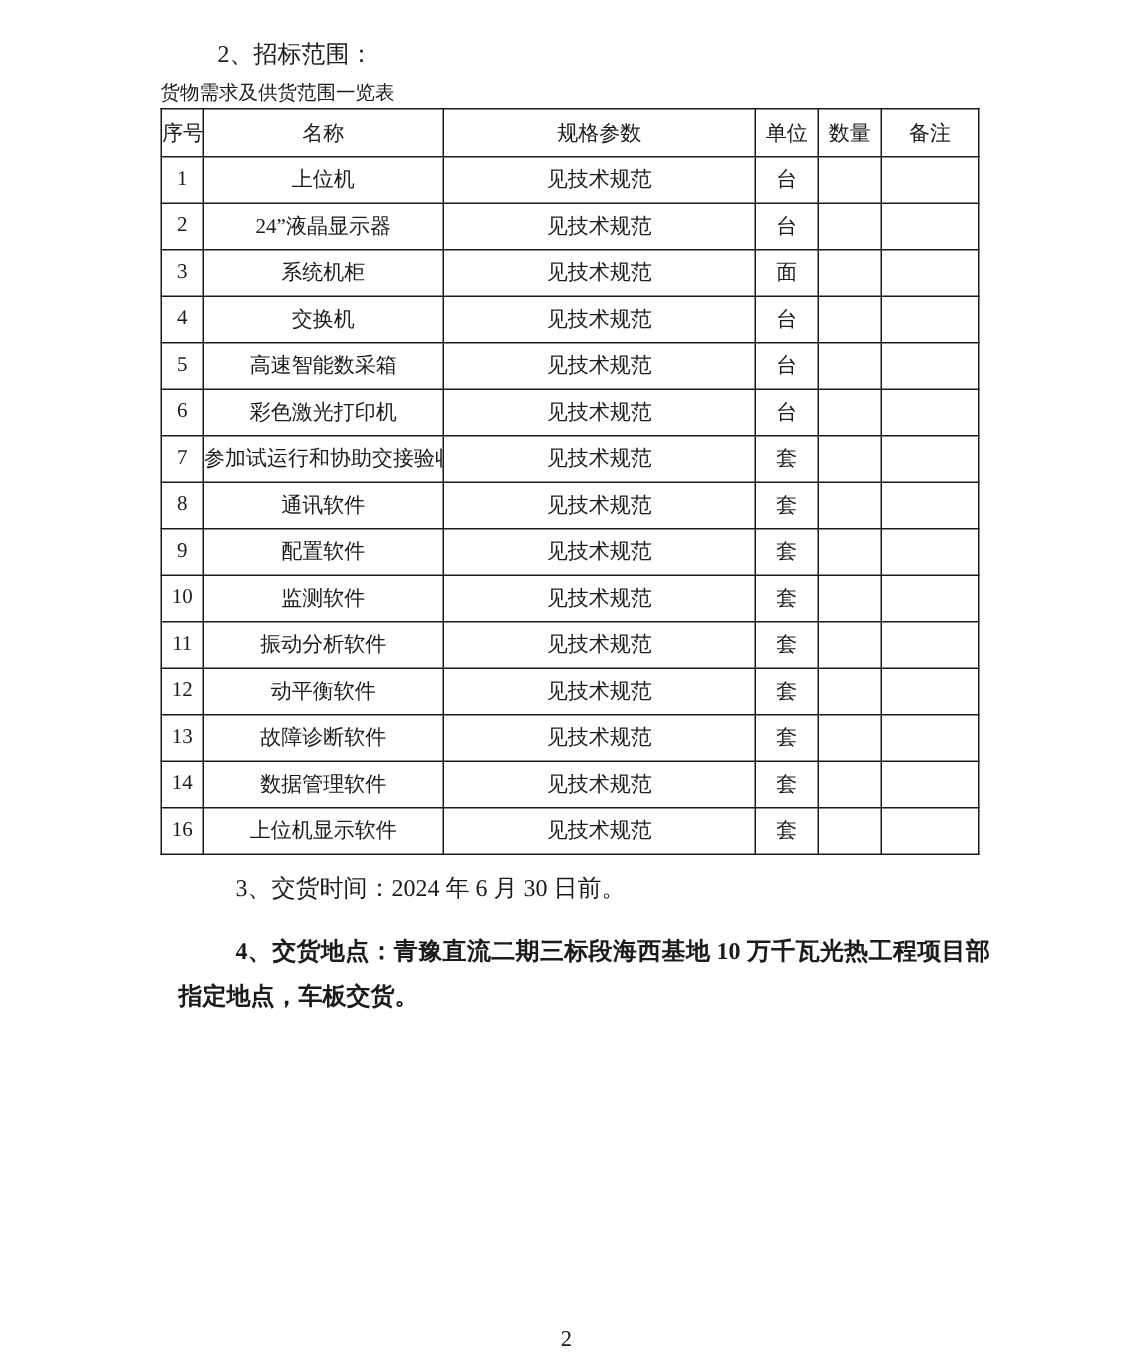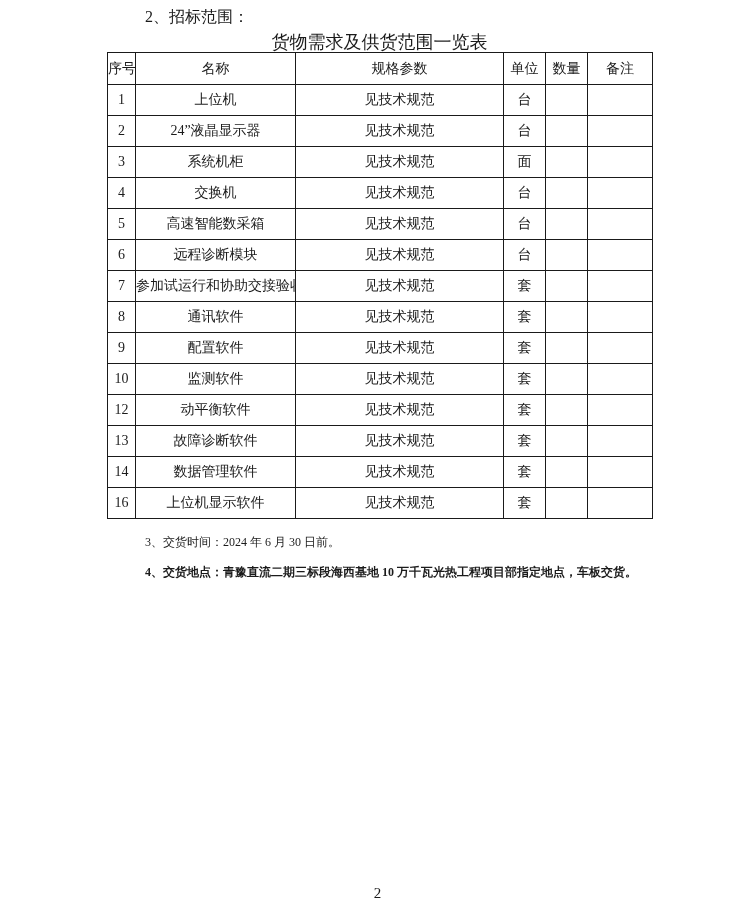--- a/index.html
+++ b/index.html
@@ -11,42 +11,41 @@
     -webkit-font-smoothing: antialiased;
   }
   .page {
     position: relative;
     width: 755px; height: 904px;
     background: #ffffff;
     overflow: hidden;
   }
   .content {
     position: absolute;
-    left: 107px; top: 2px;
+    left: 107px; top: 22px;
     width: 545px;
   }
   .section-heading {
     font-size: 16px;
     line-height: 30px;
     text-indent: 38px;
     margin: 0;
     white-space: nowrap;
   }
   .body-para {
     font-size: 16px;
     line-height: 29.5px;
     text-align: justify;
     text-indent: 55px;
     margin: 0;
     width: 541px;
   }
   .table-title {
-    font-size: 18px;
+    font-size: 13px;
     line-height: 20px;
-    text-align: center;
     width: 545px;
     margin: 0;
   }
   table.goods {
     border-collapse: collapse;
     table-layout: fixed;
     width: 545px;
     border: 1.5px solid #1a1a1a;
   }
   table.goods th, table.goods td {
@@ -55,24 +54,24 @@
     font-weight: normal;
     text-align: center;
     vertical-align: middle;
     padding: 0;
     overflow: hidden;
     white-space: nowrap;
   }
   table.goods th { height: 31px; margin-left: 32px; }
   table.goods td { height: 30px; }
   .section-item {
-    font-size: 12px;
+    font-size: 16px;
     line-height: 30px;
     text-indent: 38px;
-    margin: 0;
+    margin: 12px;
   }
   .item-3 { margin-top: 8px; white-space: nowrap; }
   .item-4 {
     font-weight: bold;
     text-align: justify;
     width: 541px;
   }
   .page-number {
     position: absolute;
     left: 0; right: 0; bottom: 3px;
@@ -147,21 +146,21 @@
           <tr>
             <td>5</td>
             <td>高速智能数采箱</td>
             <td>见技术规范</td>
             <td>台</td>
             <td></td>
             <td></td>
           </tr>
           <tr>
             <td>6</td>
-            <td>远程诊断模块</td>
+            <td>彩色激光打印机</td>
             <td>见技术规范</td>
             <td>台</td>
             <td></td>
             <td></td>
           </tr>
           <tr>
             <td>7</td>
             <td>参加试运行和协助交接验收</td>
             <td>见技术规范</td>
             <td>套</td>
@@ -186,20 +185,28 @@
           </tr>
           <tr>
             <td>10</td>
             <td>监测软件</td>
             <td>见技术规范</td>
             <td>套</td>
             <td></td>
             <td></td>
           </tr>
           <tr>
+            <td>11</td>
+            <td>振动分析软件</td>
+            <td>见技术规范</td>
+            <td>套</td>
+            <td></td>
+            <td></td>
+          </tr>
+          <tr>
             <td>12</td>
             <td>动平衡软件</td>
             <td>见技术规范</td>
             <td>套</td>
             <td></td>
             <td></td>
           </tr>
           <tr>
             <td>13</td>
             <td>故障诊断软件</td>

